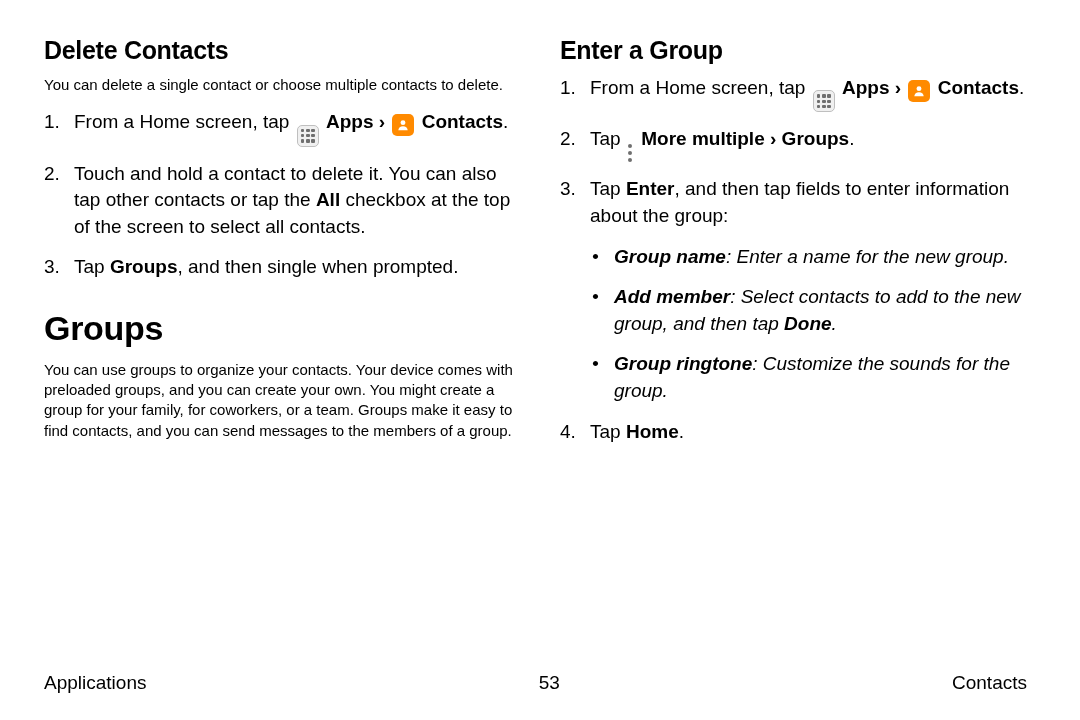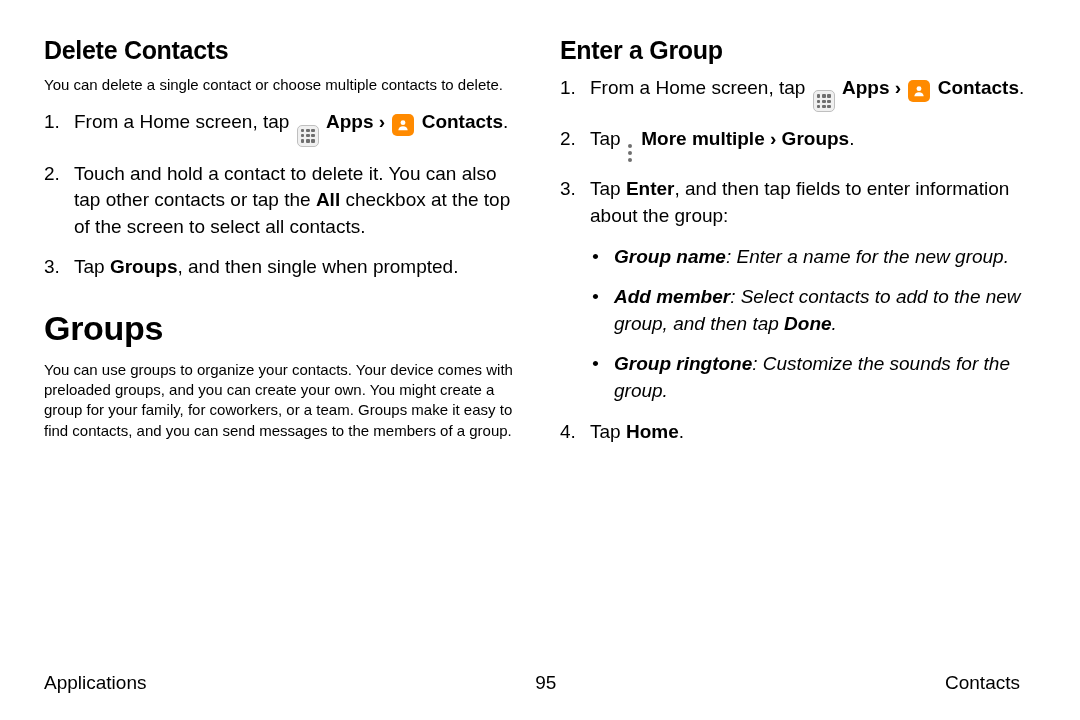--- a/index.html
+++ b/index.html
@@ -109,21 +109,21 @@
     vertical-align: -3px;
     margin: 0 2px;
   }
   .dots3 span {
     width: 4px; height: 4px; border-radius: 50%;
     background: #6f6f6f;
   }
   svg.person { width: 14px; height: 14px; }
   .footer {
     position: absolute;
-    left: 44px; right: 60px; bottom: 26px;
+    left: 44px; right: 53px; bottom: 26px;
     display: flex;
     justify-content: space-between;
     font-size: 19px;
   }
 </style>
 </head>
 <body>
 
 <div class="cols">
 
@@ -215,15 +215,15 @@
       </li>
       <li>
         <span>Tap </span><b>Home</b><span>.</span>
       </li>
     </ol>
   </div>
 </div>
 
 <div class="footer">
   <span>Applications</span>
-  <span>95</span>
+  <span>53</span>
   <span>Contacts</span>
 </div>
 
 </body></html>

